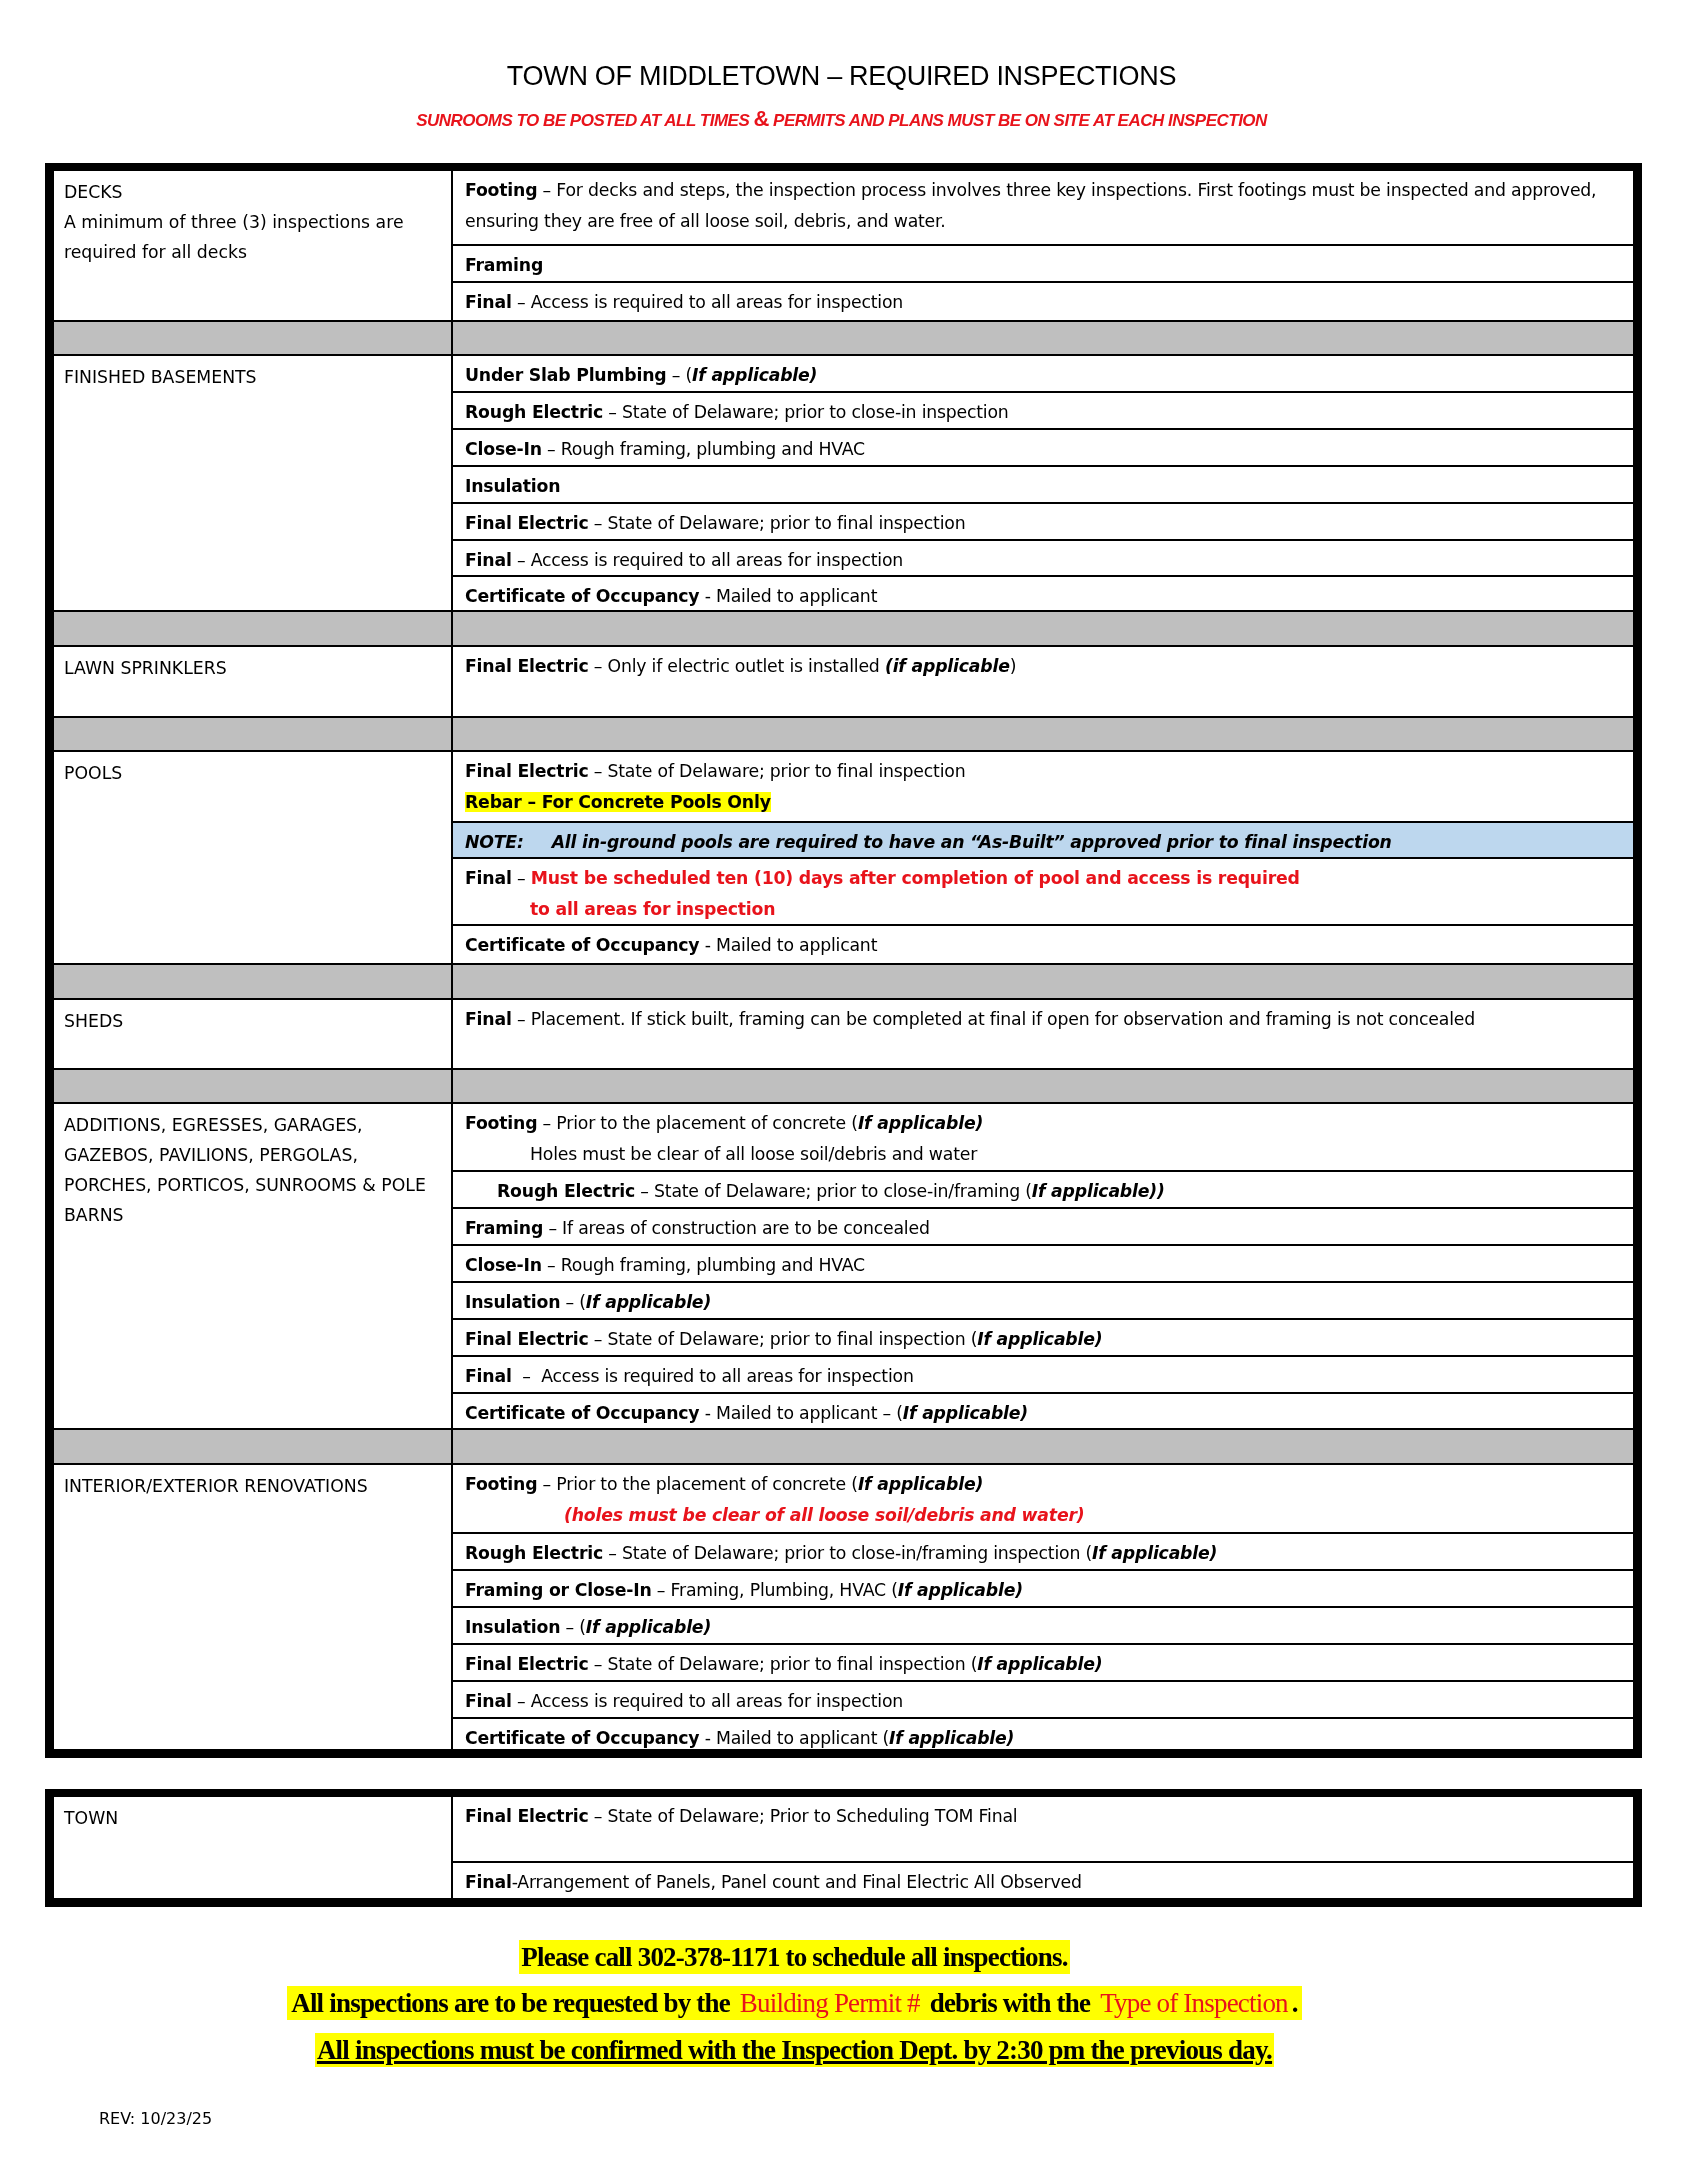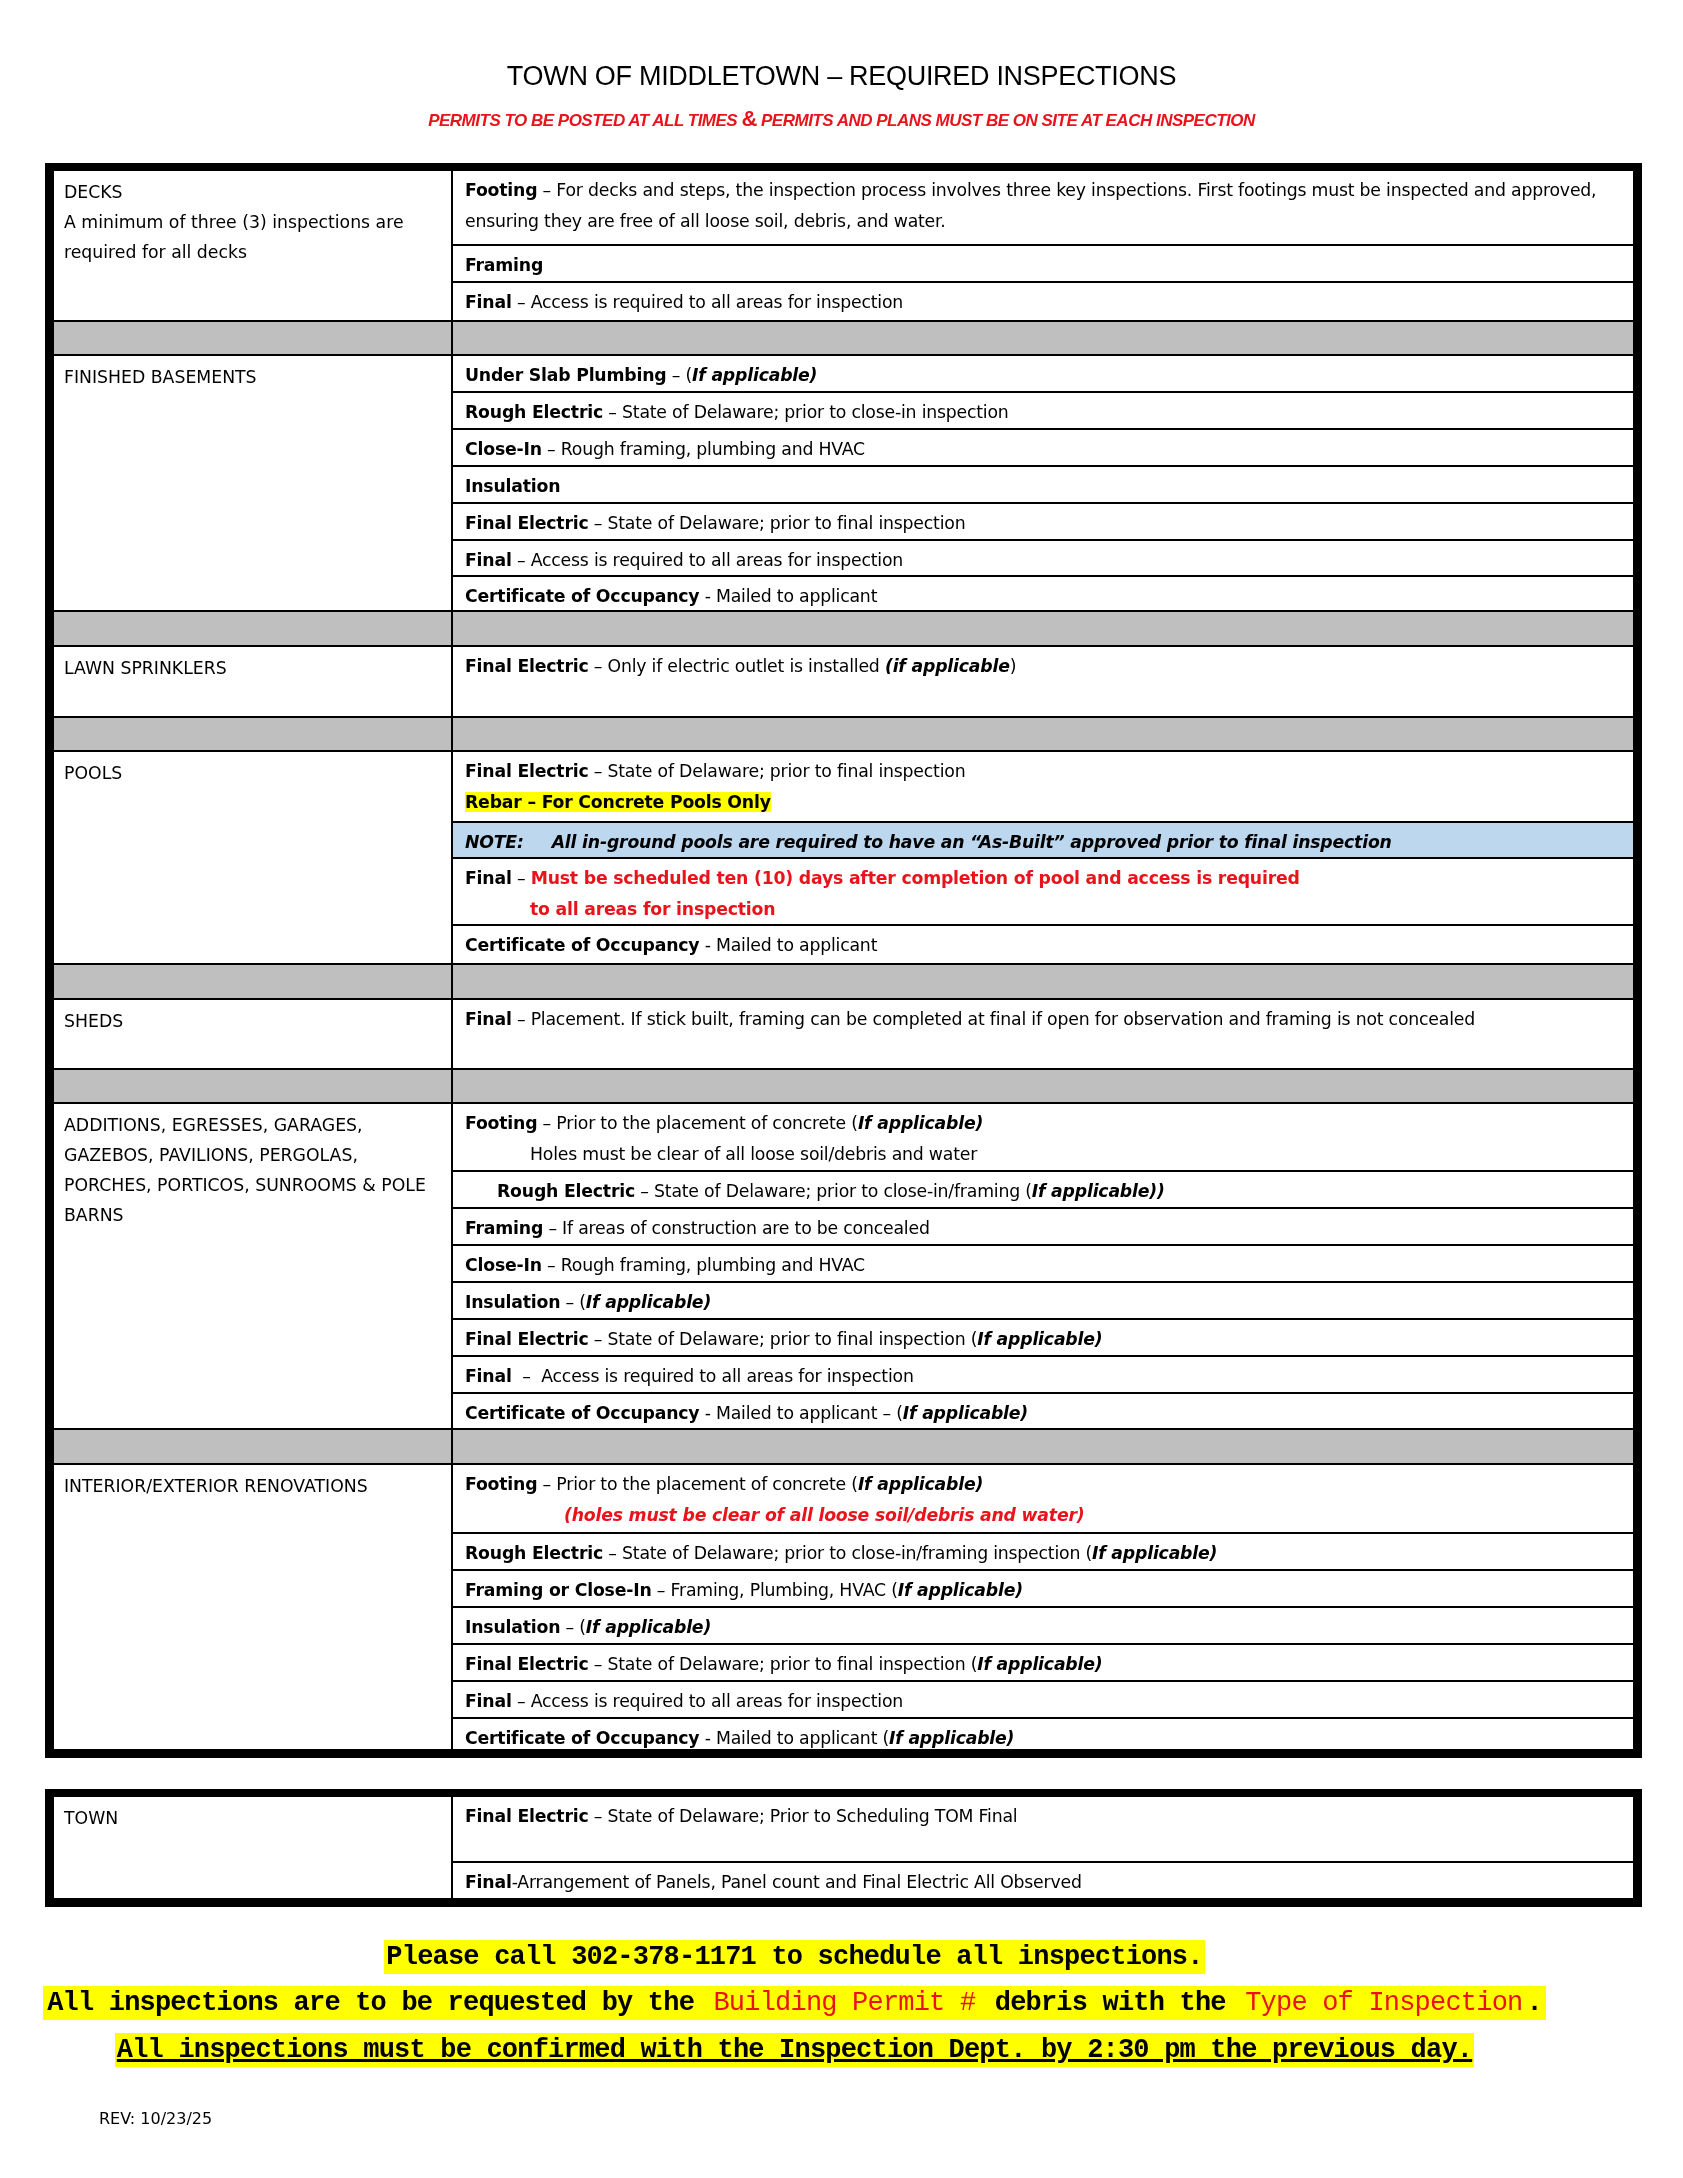--- a/index.html
+++ b/index.html
@@ -42,33 +42,33 @@
   .hl-yellow { background: #ffff00; }
   .note { background: #bdd7ee; font-style: italic; font-weight: bold; }
   .indent { padding-left: 65px; }
   .indent2 { padding-left: 99px; }
   .gap {
     display: flex; background: #bfbfbf; border-top: 2px solid #000; border-bottom: 2px solid #000;
   }
   .gap .gl { width: 399px; border-right: 2px solid #000; }
   .gap .gr { flex: 1; }
 
-  .footer { position: absolute; left: 0; width: 1589px; text-align: center; font-weight: bold; font-size: 27px; letter-spacing: -0.8px; font-family: Liberation Mono, monospace; }
+  .footer { position: absolute; left: 0; width: 1589px; text-align: center; font-weight: bold; font-size: 27px; letter-spacing: -0.8px; font-family: Liberation Serif, serif; }
   .footer span { background: #ffff00; padding: 2px 2px; }
   .f1 { top: 1942px; }
   .f2 { top: 1988px; }
   .f3 { top: 2035px; }
   .f3 span { text-decoration: underline; text-decoration-thickness: 3px; }
   .rev { position: absolute; left: 99px; top: 2109px; font-size: 16px; font-family: "DejaVu Sans", sans-serif; }
 </style>
 </head>
 <body>
 
 <div class="title"><span>TOWN OF MIDDLETOWN – REQUIRED INSPECTIONS</span></div>
-<div class="subtitle"><span>PERMITS TO BE POSTED AT ALL TIMES </span><span class="amp">&amp;</span><span> PERMITS AND PLANS MUST BE ON SITE AT EACH INSPECTION</span></div>
+<div class="subtitle"><span>SUNROOMS TO BE POSTED AT ALL TIMES </span><span class="amp">&amp;</span><span> PERMITS AND PLANS MUST BE ON SITE AT EACH INSPECTION</span></div>
 
 <div class="table main-table">
 
   <div class="sec" style="height:149px;">
     <div class="left">
       <div class="heading">DECKS</div>
       <div>A minimum of three (3) inspections are required for all decks</div>
     </div>
     <div class="right">
       <div class="row" style="height:75px;"><b>Footing</b><span> – For decks and steps, the inspection process involves three key inspections. First footings must be inspected and approved, ensuring they are free of all loose soil, debris, and water.</span></div>

